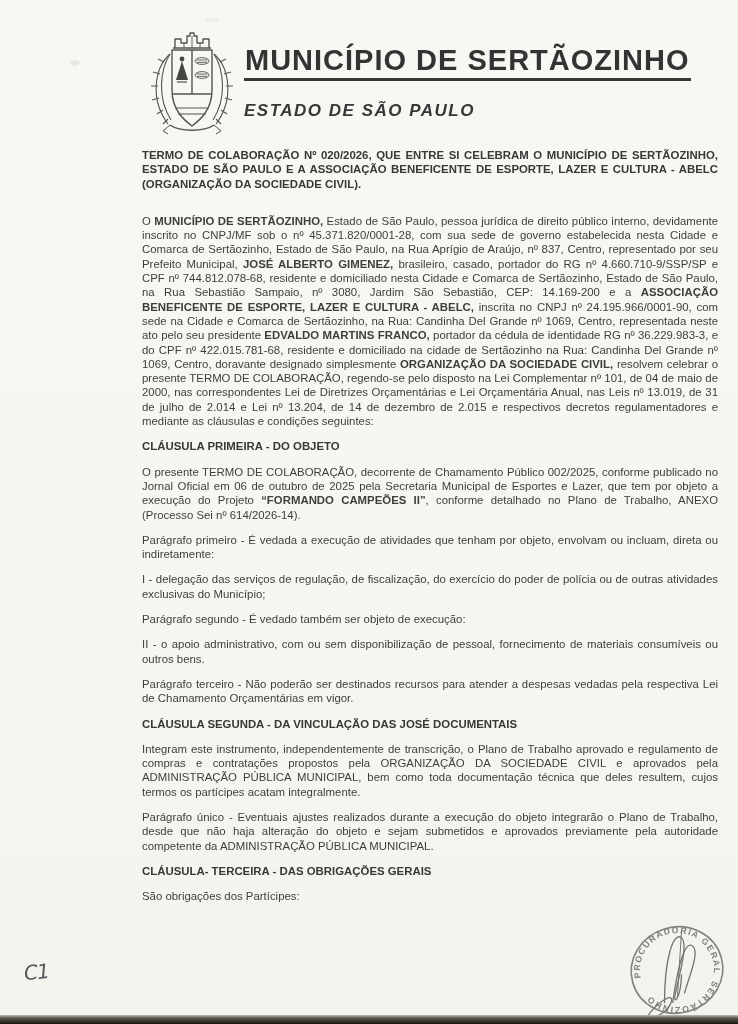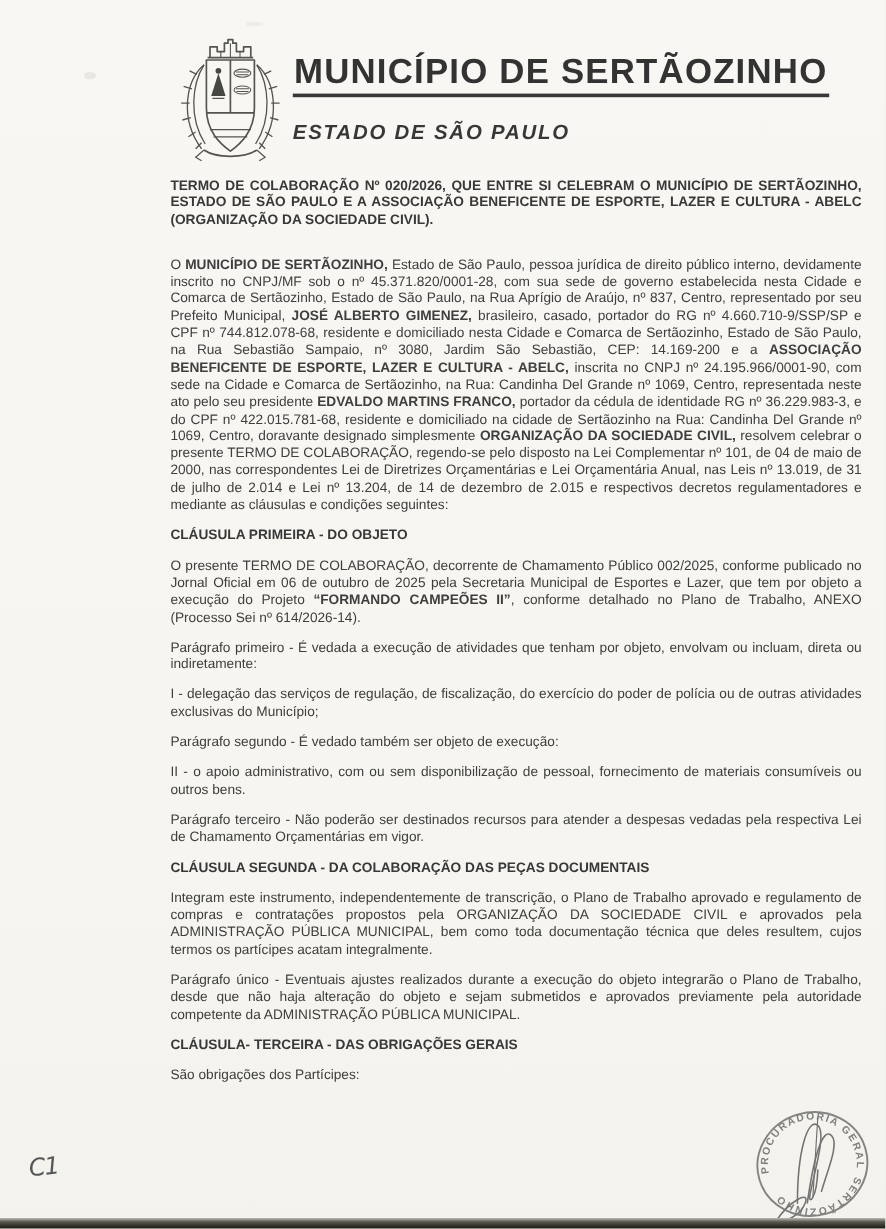--- a/index.html
+++ b/index.html
@@ -111,21 +111,21 @@
   <div class="body-text">
       <p class="para title"><span class="b">TERMO DE COLABORAÇÃO Nº 020/2026, QUE ENTRE SI CELEBRAM O MUNICÍPIO DE SERTÃOZINHO, ESTADO DE SÃO PAULO E A ASSOCIAÇÃO BENEFICENTE DE ESPORTE, LAZER E CULTURA - ABELC (ORGANIZAÇÃO DA SOCIEDADE CIVIL).</span></p>
       <p class="para body"><span>O </span><span class="b">MUNICÍPIO DE SERTÃOZINHO,</span><span> Estado de São Paulo, pessoa jurídica de direito público interno, devidamente inscrito no CNPJ/MF sob o nº 45.371.820/0001-28, com sua sede de governo estabelecida nesta Cidade e Comarca de Sertãozinho, Estado de São Paulo, na Rua Aprígio de Araújo, nº 837, Centro, representado por seu Prefeito Municipal, </span><span class="b">JOSÉ ALBERTO GIMENEZ,</span><span> brasileiro, casado, portador do RG nº 4.660.710-9/SSP/SP e CPF nº 744.812.078-68, residente e domiciliado nesta Cidade e Comarca de Sertãozinho, Estado de São Paulo, na Rua Sebastião Sampaio, nº 3080, Jardim São Sebastião, CEP: 14.169-200 e a </span><span class="b">ASSOCIAÇÃO BENEFICENTE DE ESPORTE, LAZER E CULTURA - ABELC,</span><span> inscrita no CNPJ nº 24.195.966/0001-90, com sede na Cidade e Comarca de Sertãozinho, na Rua: Candinha Del Grande nº 1069, Centro, representada neste ato pelo seu presidente </span><span class="b">EDVALDO MARTINS FRANCO,</span><span> portador da cédula de identidade RG nº 36.229.983-3, e do CPF nº 422.015.781-68, residente e domiciliado na cidade de Sertãozinho na Rua: Candinha Del Grande nº 1069, Centro, doravante designado simplesmente </span><span class="b">ORGANIZAÇÃO DA SOCIEDADE CIVIL,</span><span> resolvem celebrar o presente TERMO DE COLABORAÇÃO, regendo-se pelo disposto na Lei Complementar nº 101, de 04 de maio de 2000, nas correspondentes Lei de Diretrizes Orçamentárias e Lei Orçamentária Anual, nas Leis nº 13.019, de 31 de julho de 2.014 e Lei nº 13.204, de 14 de dezembro de 2.015 e respectivos decretos regulamentadores e mediante as cláusulas e condições seguintes:</span></p>
       <p class="para heading"><span class="b">CLÁUSULA PRIMEIRA - DO OBJETO</span></p>
       <p class="para body"><span>O presente TERMO DE COLABORAÇÃO, decorrente de Chamamento Público 002/2025, conforme publicado no Jornal Oficial em 06 de outubro de 2025 pela Secretaria Municipal de Esportes e Lazer, que tem por objeto a execução do Projeto </span><span class="b">“FORMANDO CAMPEÕES II”</span><span>, conforme detalhado no Plano de Trabalho, ANEXO (Processo Sei nº 614/2026-14).</span></p>
       <p class="para body"><span>Parágrafo primeiro - É vedada a execução de atividades que tenham por objeto, envolvam ou incluam, direta ou indiretamente:</span></p>
       <p class="para body"><span>I - delegação das serviços de regulação, de fiscalização, do exercício do poder de polícia ou de outras atividades exclusivas do Município;</span></p>
       <p class="para body"><span>Parágrafo segundo - É vedado também ser objeto de execução:</span></p>
       <p class="para body"><span>II - o apoio administrativo, com ou sem disponibilização de pessoal, fornecimento de materiais consumíveis ou outros bens.</span></p>
       <p class="para body"><span>Parágrafo terceiro - Não poderão ser destinados recursos para atender a despesas vedadas pela respectiva Lei de Chamamento Orçamentárias em vigor.</span></p>
-      <p class="para heading"><span class="b">CLÁUSULA SEGUNDA - DA COLABORAÇÃO DAS PEÇAS DOCUMENTAIS</span></p>
+      <p class="para heading"><span class="b">CLÁUSULA SEGUNDA - DA VINCULAÇÃO DAS JOSÉ DOCUMENTAIS</span></p>
       <p class="para body"><span>Integram este instrumento, independentemente de transcrição, o Plano de Trabalho aprovado e regulamento de compras e contratações propostos pela ORGANIZAÇÃO DA SOCIEDADE CIVIL e aprovados pela ADMINISTRAÇÃO PÚBLICA MUNICIPAL, bem como toda documentação técnica que deles resultem, cujos termos os partícipes acatam integralmente.</span></p>
       <p class="para body"><span>Parágrafo único - Eventuais ajustes realizados durante a execução do objeto integrarão o Plano de Trabalho, desde que não haja alteração do objeto e sejam submetidos e aprovados previamente pela autoridade competente da ADMINISTRAÇÃO PÚBLICA MUNICIPAL.</span></p>
       <p class="para heading"><span class="b">CLÁUSULA- TERCEIRA - DAS OBRIGAÇÕES GERAIS</span></p>
       <p class="para body"><span>São obrigações dos Partícipes:</span></p>
     </div>
 
   <svg class="stamp" viewBox="0 0 118 108">
     <defs>
       <path id="stampArc" d="M 22,54 A 37,37 0 1 1 96,54 A 37,37 0 1 1 22,54"></path>
     </defs>

